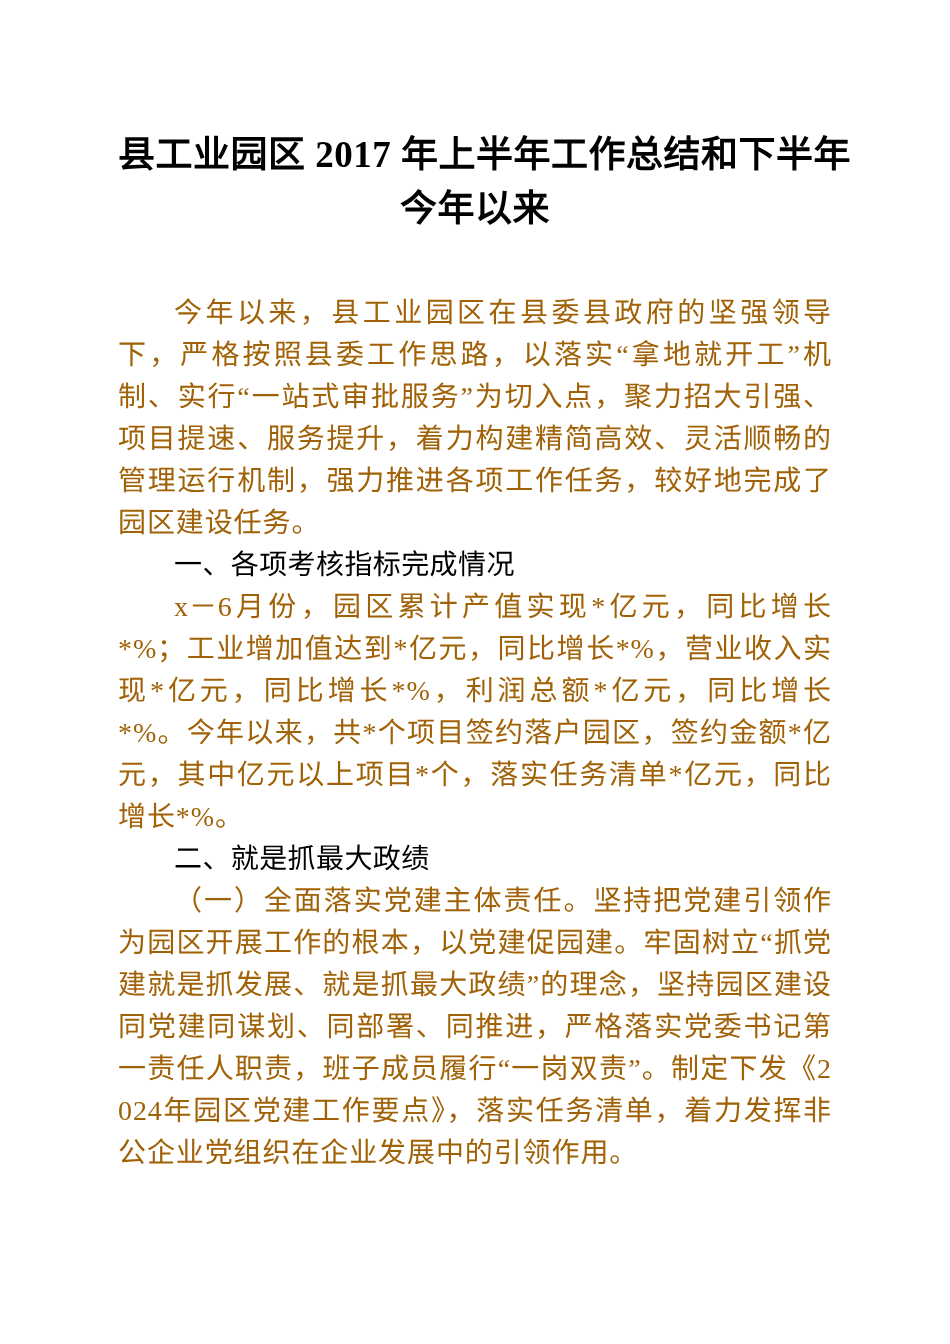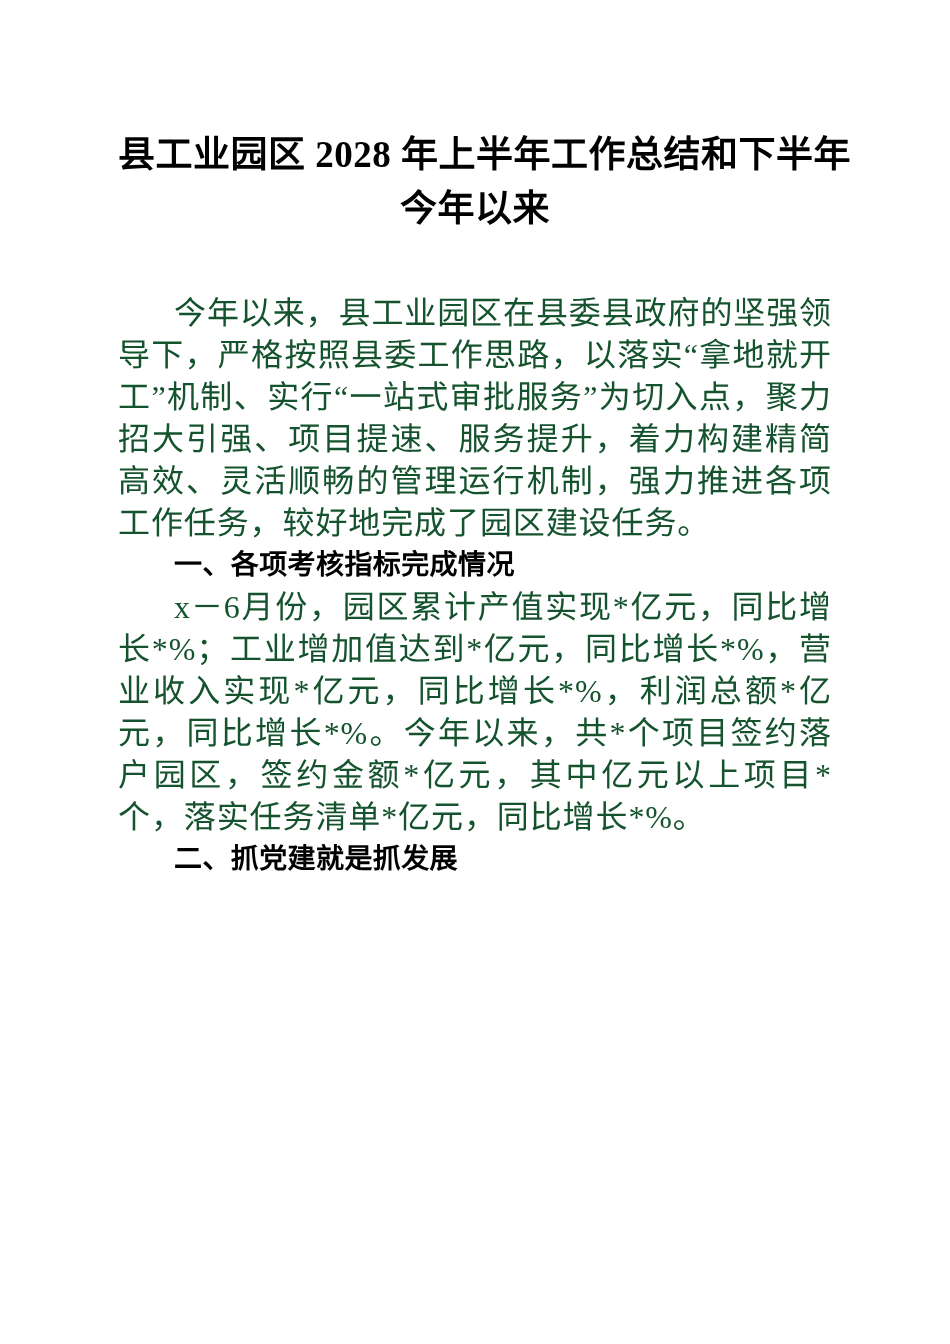--- a/index.html
+++ b/index.html
@@ -47,62 +47,63 @@
   .doc-title .t-line {
     display: block;
     white-space: nowrap;
   }
 
   
   .sec-heading {
     margin: 0;
     padding: 0;
     font-family: "Liberation Sans", "DejaVu Sans", sans-serif;
-    font-weight: 700;
+    font-weight: 400;
     font-size: 28px;
     line-height: 42px;
     text-indent: 56px;
     letter-spacing: 0.4px;
     color: #000;
   }
 
   
   .para {
     margin: 0;
     padding: 0;
     font-family: "Liberation Serif", "DejaVu Serif", serif;
-    font-size: 32px;
+    font-size: 28px;
     line-height: 42px;
     text-align: justify;
     text-justify: inter-character;
     text-indent: 56px;
     letter-spacing: 0.9px;
-    color: #14532d;
+    color: #a16207;
     word-break: break-all;
   }
 
   
   .gap-title-body { height: 56px; }
 </style>
 </head>
 <body>
 
 <div class="page">
   <div class="content">
 
     <h1 class="doc-title">
-      <span class="t-line">县工业园区 2028 年上半年工作总结和下半年</span>
+      <span class="t-line">县工业园区 2017 年上半年工作总结和下半年</span>
       <span class="t-line">今年以来</span>
     </h1>
 
     <div class="gap-title-body"></div>
 
     <p class="para">今年以来，县工业园区在县委县政府的坚强领导下，严格按照县委工作思路，以落实“拿地就开工”机制、实行“一站式审批服务”为切入点，聚力招大引强、项目提速、服务提升，着力构建精简高效、灵活顺畅的管理运行机制，强力推进各项工作任务，较好地完成了园区建设任务。</p>
 
     <h2 class="sec-heading">一、各项考核指标完成情况</h2>
 
     <p class="para">x－6月份，园区累计产值实现*亿元，同比增长*%；工业增加值达到*亿元，同比增长*%，营业收入实现*亿元，同比增长*%，利润总额*亿元，同比增长*%。今年以来，共*个项目签约落户园区，签约金额*亿元，其中亿元以上项目*个，落实任务清单*亿元，同比增长*%。</p>
 
-    <h2 class="sec-heading">二、抓党建就是抓发展</h2>
+    <h2 class="sec-heading">二、就是抓最大政绩</h2>
 
+    <p class="para">（一）全面落实党建主体责任。坚持把党建引领作为园区开展工作的根本，以党建促园建。牢固树立“抓党建就是抓发展、就是抓最大政绩”的理念，坚持园区建设同党建同谋划、同部署、同推进，严格落实党委书记第一责任人职责，班子成员履行“一岗双责”。制定下发《2024年园区党建工作要点》，落实任务清单，着力发挥非公企业党组织在企业发展中的引领作用。</p>
 
   </div>
 </div>
 
 </body></html>

